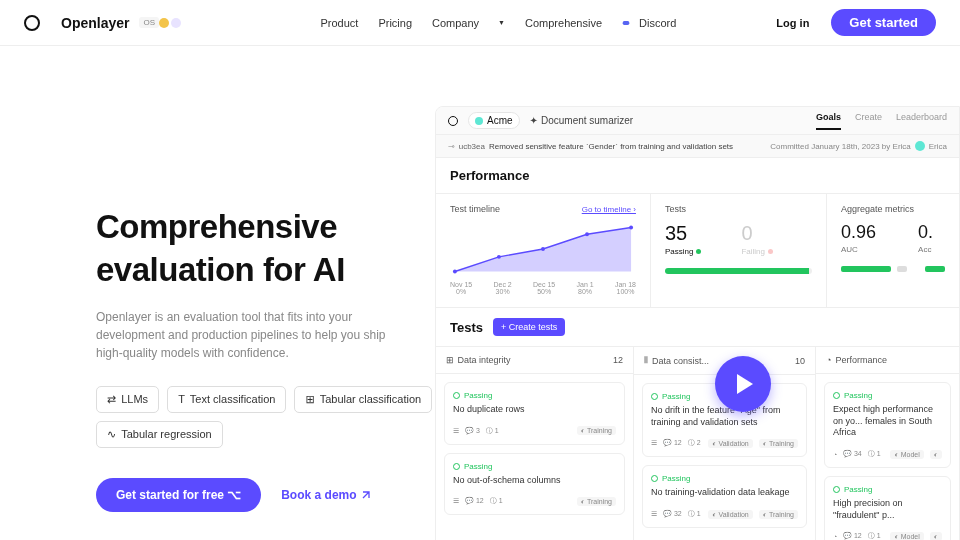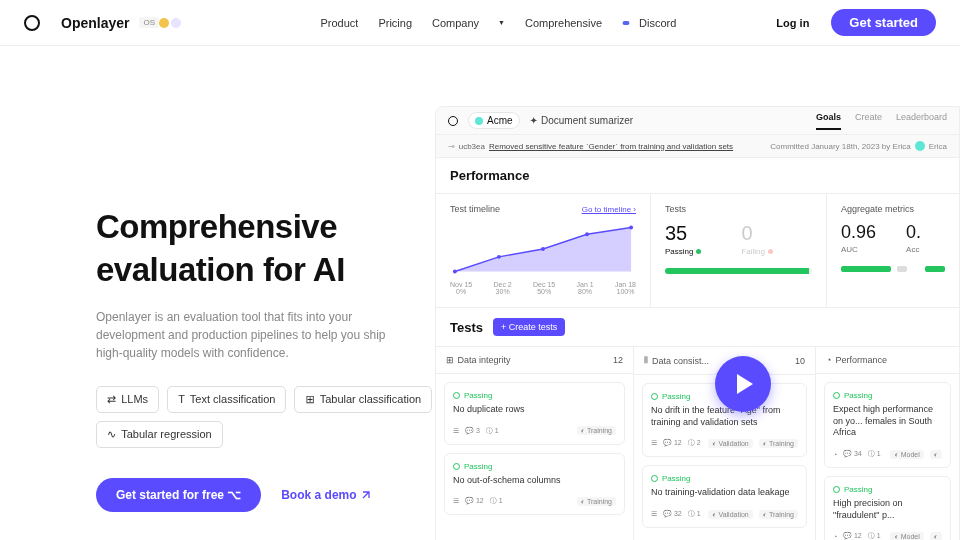--- a/index.html
+++ b/index.html
@@ -32,41 +32,41 @@
 .prod-hdr { height: 28px; display: flex; align-items: center; padding: 0 12px; gap: 10px; border-bottom: 1px solid #eee; background: #fafafa; }
 .prod-logo { width: 10px; height: 10px; border: 1.8px solid #111; border-radius: 50%; }
 .acme-badge { display: flex; align-items: center; gap: 4px; padding: 2px 6px; border: 1px solid #e5e5e5; border-radius: 10px; background: #fff; }
 .acme-dot { width: 8px; height: 8px; background: #5ee7d4; border-radius: 50%; }
 .sumz { display: flex; align-items: center; gap: 3px; color: #444; }
 .prod-tabs { margin-left: auto; display: flex; gap: 14px; font-size: 9px; }
 .prod-tab { color: #999; padding-bottom: 6px; }
 .prod-tab.active { color: #111; border-bottom: 2px solid #111; font-weight: 600; }
 .commit-bar { display: flex; align-items: center; padding: 6px 12px; background: #f9f9f9; border-bottom: 1px solid #eee; font-size: 8px; color: #888; gap: 4px; }
 .commit-sha { color: #666; }
-.commit-msg { color: #444; text-decoration: underline; }
+.commit-msg { color: #444; }
 .avatar { width: 10px; height: 10px; border-radius: 50%; background: #5ee7d4; display: inline-block; }
 .performance-title { padding: 10px 14px; font-size: 13px; font-weight: 600; color: #111; }
 .stats-row { display: flex; border-top: 1px solid #eee; border-bottom: 1px solid #eee; }
 .stat-panel { border-right: 1px solid #eee; padding: 10px 14px 12px; }
 .panel-timeline { width: 220px; }
 .panel-tests { width: 180px; }
 .panel-agg { flex: 1; }
 .panel-hdr { display: flex; justify-content: space-between; align-items: center; font-size: 9px; color: #555; margin-bottom: 8px; font-weight: 500; }
 .goto { color: #5b4bff; font-size: 8px; text-decoration: underline; }
 .chart-svg { width: 100%; height: 55px; }
 .chart-axis { display: flex; justify-content: space-between; font-size: 7px; color: #999; margin-top: 2px; }
 .chart-axis div { text-align: center; }
 .tests-nums { display: flex; gap: 40px; }
 .big-num { font-size: 20px; font-weight: 500; }
 .big-num.gray { color: #ccc; }
 .num-label { font-size: 8px; display: flex; align-items: center; gap: 3px; margin-top: 2px; }
 .dot-green { width: 5px; height: 5px; border-radius: 50%; background: #22c55e; display: inline-block; }
 .dot-red { width: 5px; height: 5px; border-radius: 50%; background: #ef4444; display: inline-block; }
 .bar-track { height: 6px; background: linear-gradient(to right, #22c55e 98%, #eee 98%); border-radius: 3px; margin-top: 12px; }
-.agg-nums { display: flex; gap: 30px; align-items: center; }
+.agg-nums { display: flex; gap: 42px; align-items: center; }
 .agg-val { font-size: 18px; font-weight: 500; }
 .agg-label { font-size: 8px; color: #777; margin-top: 2px; }
 .agg-bars { display: flex; gap: 6px; margin-top: 12px; }
 .agg-bar { height: 6px; border-radius: 2px; }
 .tests-section { padding: 10px 14px; display: flex; align-items: center; gap: 10px; }
 .tests-title { font-size: 13px; font-weight: 600; }
 .create-tests { background: #5b4bff; color: #fff; border: none; font-size: 9px; padding: 4px 8px; border-radius: 4px; cursor: pointer; }
 .test-cols { display: flex; border-top: 1px solid #eee; }
 .test-col { border-right: 1px solid #eee; padding: 0; flex-shrink: 0; }
 .tc1 { width: 198px; }

